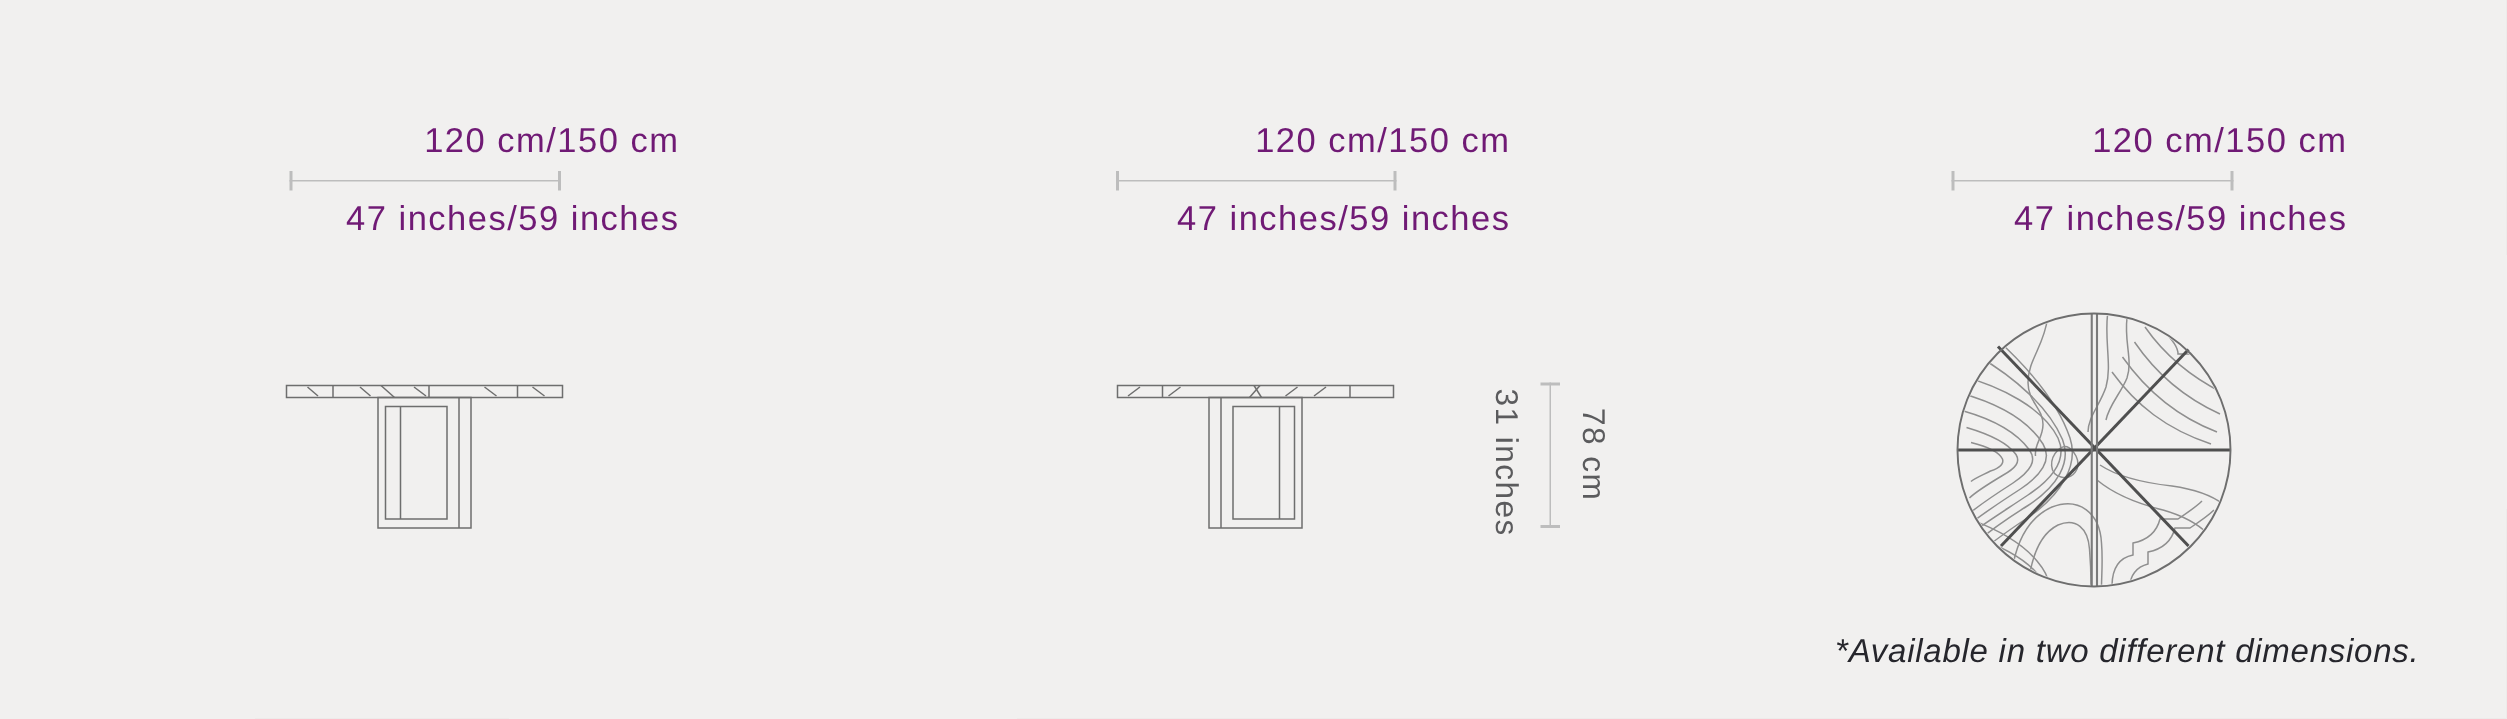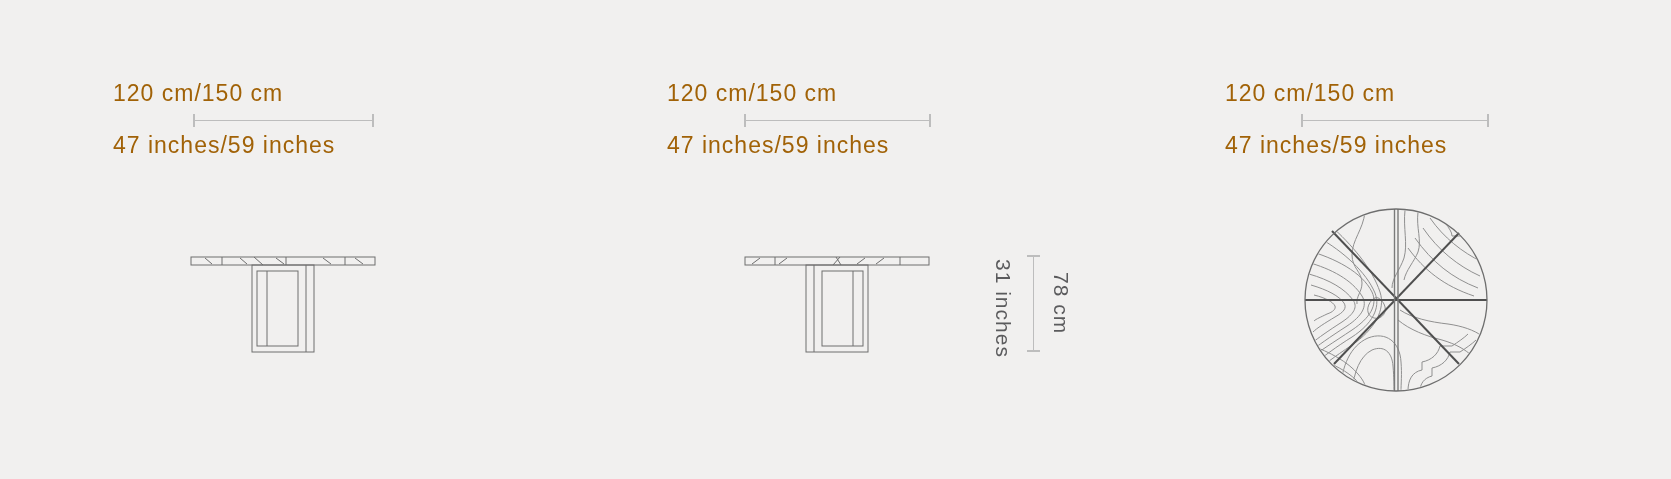--- a/index.html
+++ b/index.html
@@ -8,25 +8,25 @@
     position: relative;
     width: 1671px;
     height: 479px;
     background: #f1f0ef;
     overflow: hidden;
     font-family: "Liberation Sans", sans-serif;
   }
   .dim-label {
     position: absolute;
     width: 340px;
-    text-align: left;
+    text-align: right;
     font-size: 23px;
     font-weight: 300;
     letter-spacing: 1px;
-    color: #a16207;
+    color: #701a75;
     line-height: 26px;
     white-space: nowrap;
   }
   .dim-line-h {
     position: absolute;
     height: 1px;
     background: #bdbdbd;
   }
   .dim-line-h .tick {
     position: absolute;
@@ -204,14 +204,15 @@
       <line x1="1305" y1="300" x2="1487" y2="300" stroke="#4f4f4f" stroke-width="2"></line>
       <line x1="1332" y1="231" x2="1459" y2="364" stroke="#4f4f4f" stroke-width="2"></line>
       <line x1="1459" y1="233" x2="1334" y2="364" stroke="#4f4f4f" stroke-width="2"></line>
       <line x1="1394.5" y1="209" x2="1394.5" y2="391" stroke="#7a7a7a" stroke-width="1.4"></line>
       <line x1="1398" y1="209" x2="1398" y2="391" stroke="#7a7a7a" stroke-width="1.4"></line>
     </g>
 
     <circle cx="1396" cy="300" r="91" stroke="#6e6e6e" stroke-width="1.3" fill="none"></circle>
   </svg>
 
+  <div class="footnote">*Available in two different dimensions.</div>
 
 </div>
 
 </body></html>

